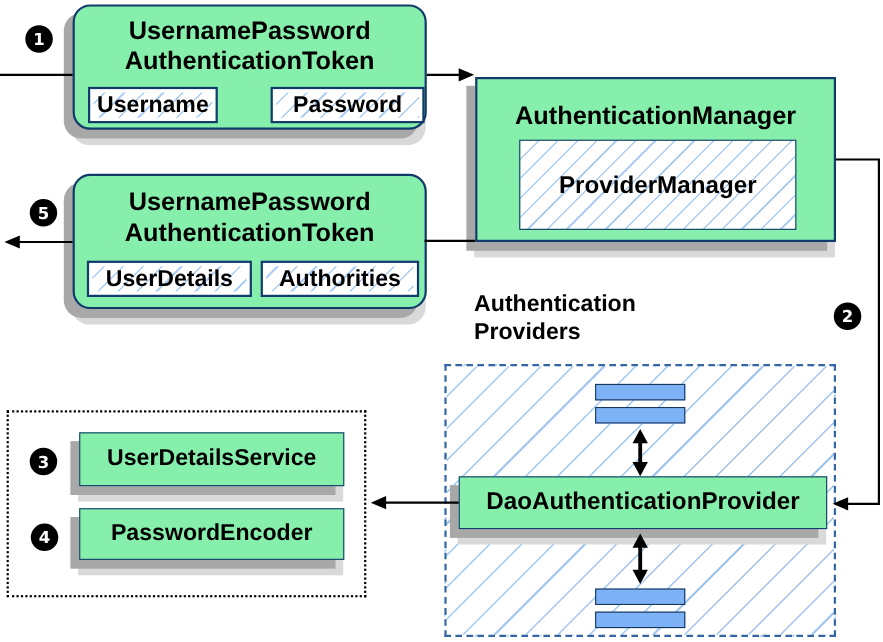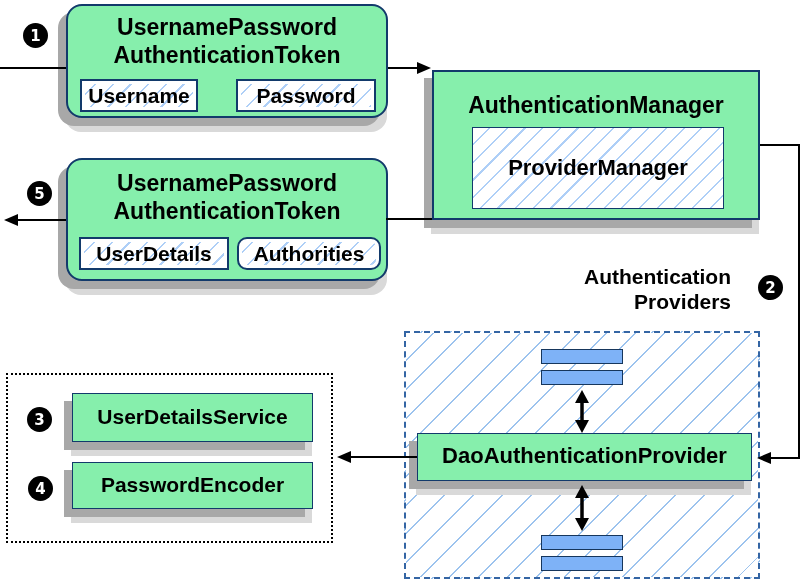--- a/index.html
+++ b/index.html
@@ -39,21 +39,21 @@
     position:absolute;left:6px;top:373px;width:327px;height:170px;box-sizing:border-box;
     border:2.5px dotted #000000;background:#ffffff;z-index:1;
   }
   .bar{
     position:absolute;box-sizing:border-box;width:82px;height:15px;left:541px;
     background:#7EB2F7;border:1.5px solid #16365C;z-index:3;
   }
   
   .area-label{
     position:absolute;left:431px;top:264px;width:300px;z-index:2;
-    font-weight:bold;font-size:21px;line-height:25px;text-align:right;
+    font-weight:bold;font-size:21px;line-height:25px;text-align:left;
   }
   
   .badge{
     position:absolute;width:25px;height:25px;border-radius:50%;background:#000;
     color:#fff;display:flex;align-items:center;justify-content:center;
     font-family:"DejaVu Sans",sans-serif;font-size:15px;font-weight:bold;z-index:11;
   }
   
   svg.connectors{position:absolute;left:0;top:0;z-index:10;pointer-events:none;}
 </style>
@@ -65,35 +65,35 @@
   <div class="providers-area"></div>
 
   <div class="collaborators-area"></div>
 
   <div class="bluebox rounded" style="left:66px;top:4px;width:322px;height:114px;">
     <div class="boxtitle" style="padding-top:7px;">
       <div>UsernamePassword</div>
       <div>AuthenticationToken</div>
     </div>
     <div class="subfield hatch-fine" style="left:12px;top:73px;width:118px;height:33px;">Username</div>
-    <div class="subfield hatch-fine" style="left:168px;top:73px;width:140px;height:33px;">Password</div>
+    <div class="subfield hatch-fine" style="left:178px;top:73px;width:140px;height:33px;">Password</div>
   </div>
 
   <div class="bluebox" style="left:432px;top:70px;width:328px;height:150px;">
     <div class="boxtitle" style="padding-top:19px;">AuthenticationManager</div>
     <div class="innerbox hatch-fine" style="left:38px;top:55px;width:252px;height:82px;">ProviderManager</div>
   </div>
 
   <div class="bluebox rounded" style="left:66px;top:158px;width:322px;height:123px;">
     <div class="boxtitle" style="padding-top:9px;">
       <div>UsernamePassword</div>
       <div>AuthenticationToken</div>
     </div>
     <div class="subfield hatch-fine" style="left:11px;top:77px;width:150px;height:33px;">UserDetails</div>
-    <div class="subfield hatch-fine" style="left:169px;top:77px;width:144px;height:33px;border-radius:10px;">Authorities</div>
+    <div class="subfield hatch-fine" style="left:169px;top:77px;width:144px;height:33px;">Authorities</div>
   </div>
 
   <div class="area-label">
     <div>Authentication</div>
     <div>Providers</div>
   </div>
 
   <div class="bar" style="top:349px;"></div>
   <div class="bar" style="top:370px;"></div>
 

